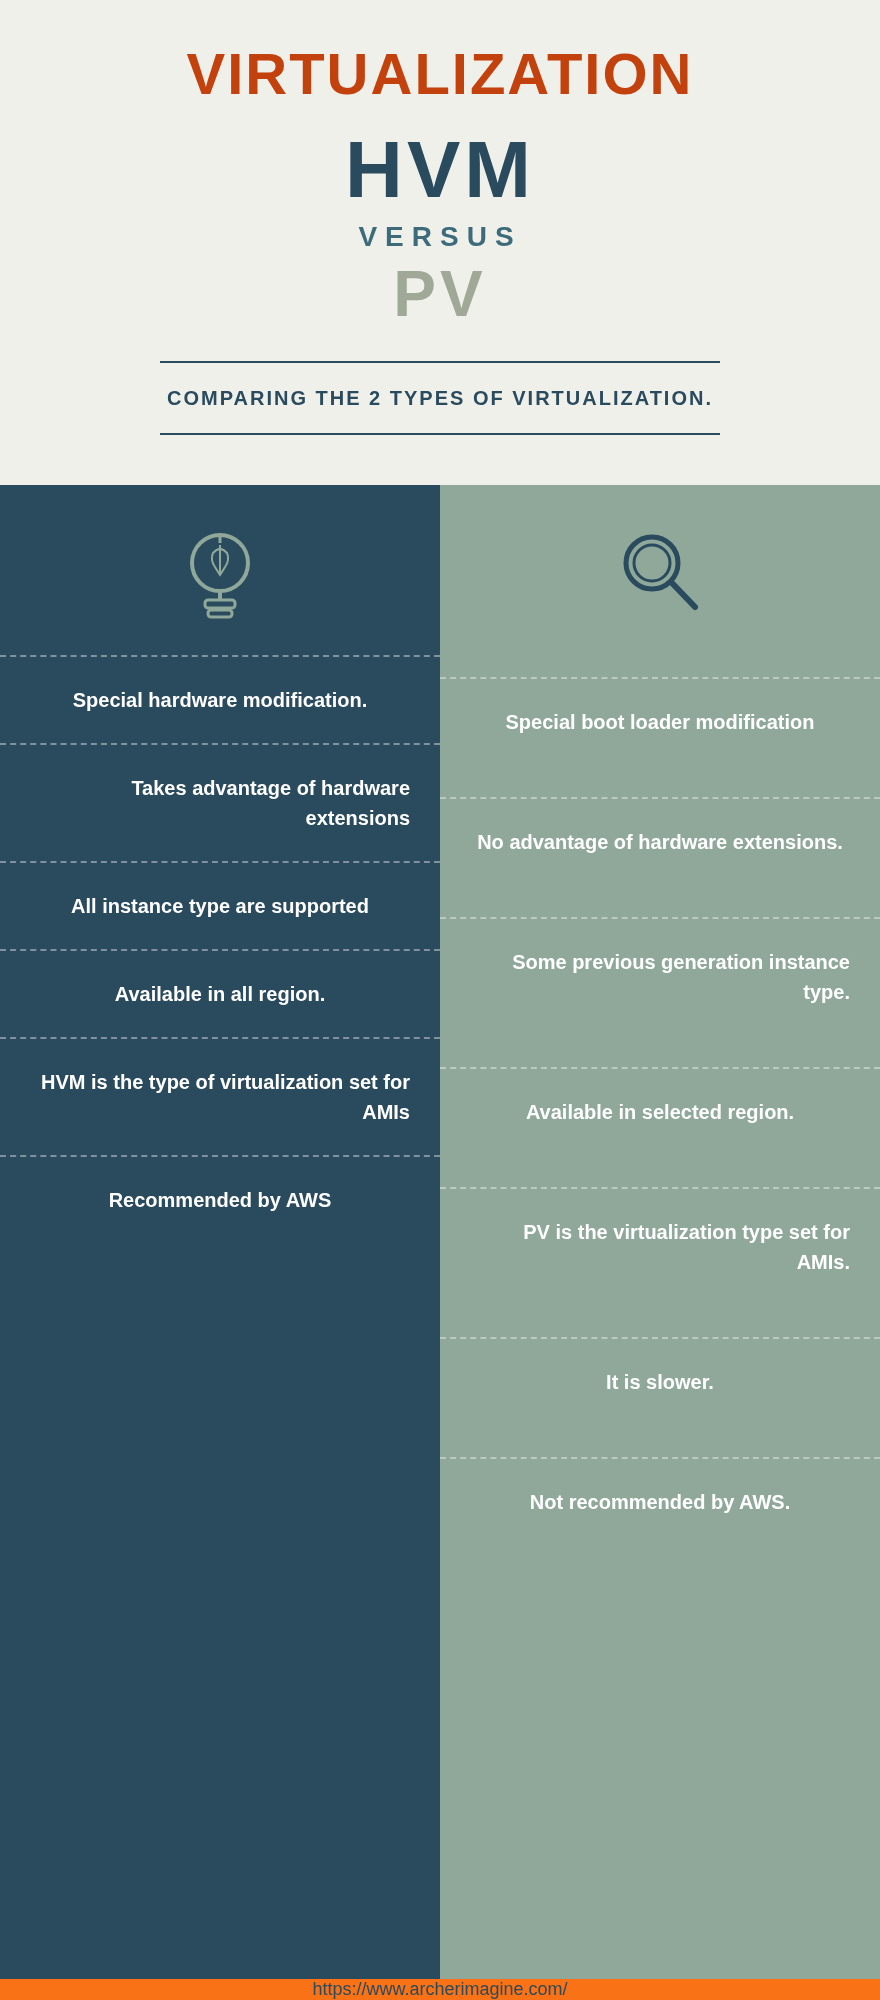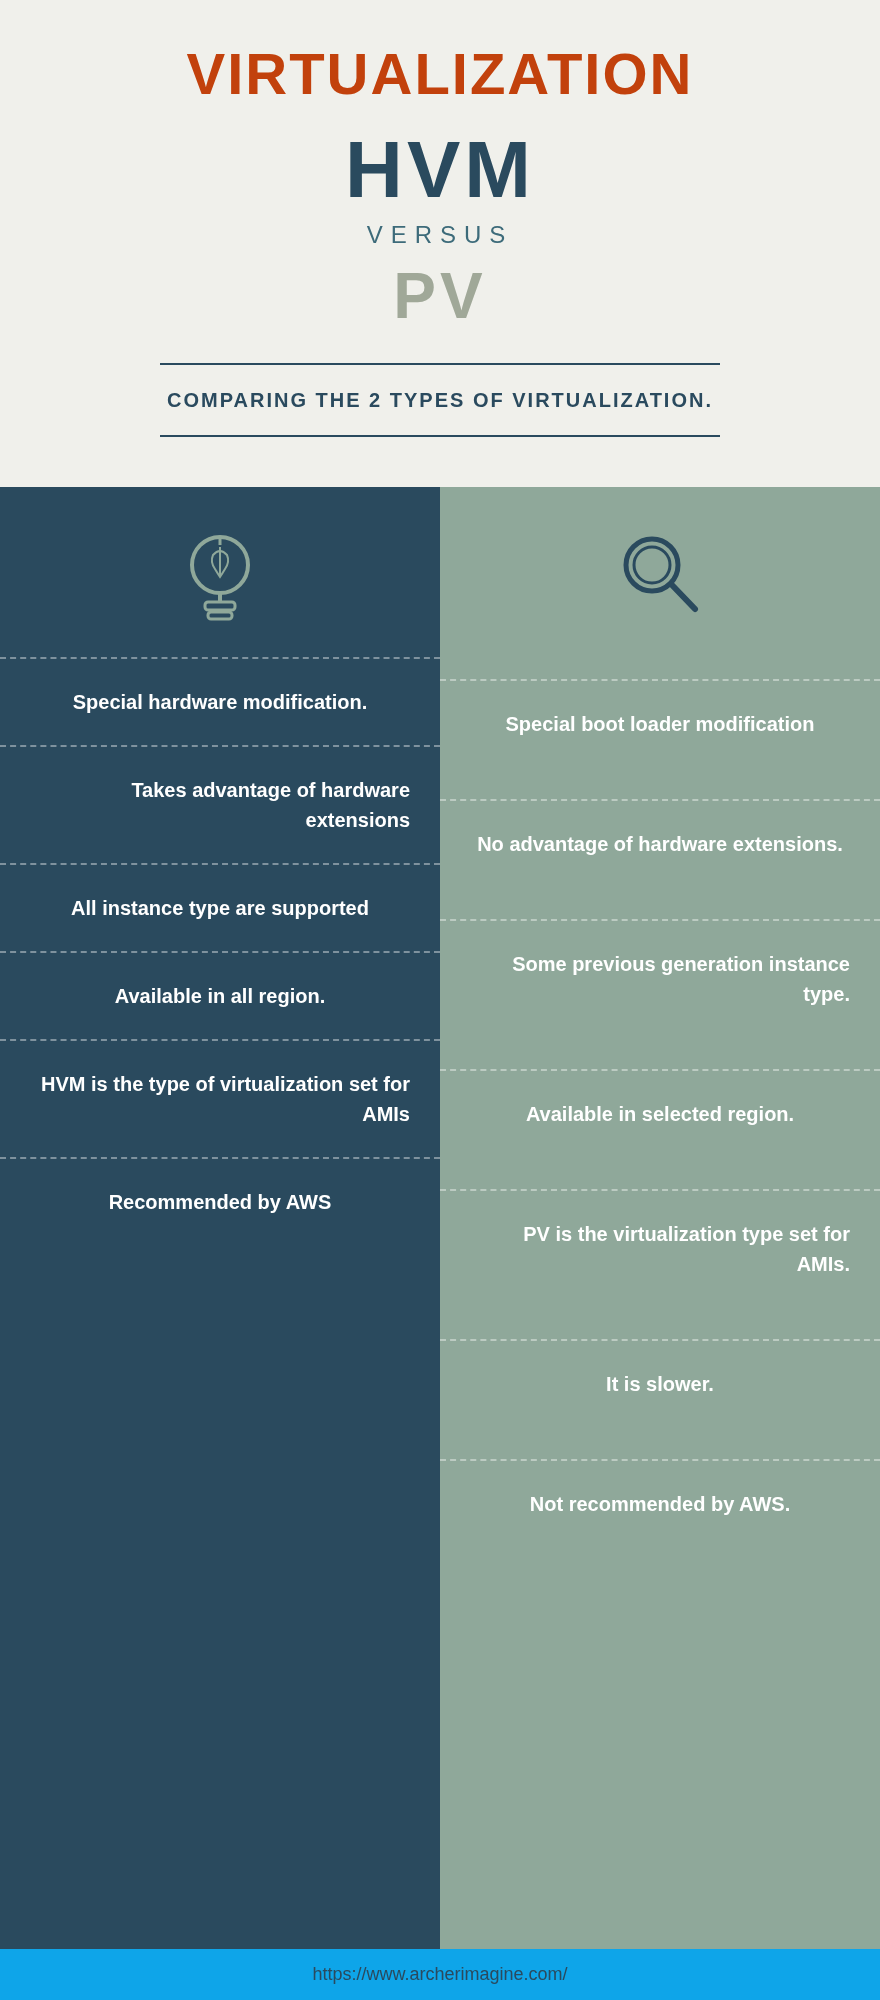--- a/index.html
+++ b/index.html
@@ -35,35 +35,35 @@
     .title-hvm {
       font-size: 80px;
       font-weight: 900;
       color: #2a4a5e;
       letter-spacing: 4px;
       text-align: center;
       margin-top: 17px;
     }
 
     .versus-text {
-      font-size: 24px;
-      font-weight: 400;
+      font-size: 28px;
+      font-weight: 700;
       color: #3d6b7a;
       letter-spacing: 8px;
       text-transform: uppercase;
       margin-top: 5px;
     }
 
     .title-pv {
       font-size: 64px;
       font-weight: 700;
       color: #a0a898;
       letter-spacing: 4px;
       text-align: center;
-      margin-top: 10px;
+      margin-top: 4px;
     }
 
     .divider-line {
       width: 560px;
       height: 2px;
       background: #2a4a5e;
       margin: 30px auto 10px;
     }
 
     .subtitle {
@@ -137,23 +137,22 @@
     .cell-text {
       font-size: 20px;
       font-weight: 600;
       color: #ffffff;
       line-height: 1.5;
       text-align: right;
     }
 
     .footer {
       width: 100%;
-      background: #0ea5e9;
-      text-align: center;
-      padding: 15px;
+      background: #f97316;
+      text-align: center;
     }
 
     .footer-url {
       font-size: 18px;
       color: #2a4a5e;
     }
   </style>
 </head>
 <body>
 

